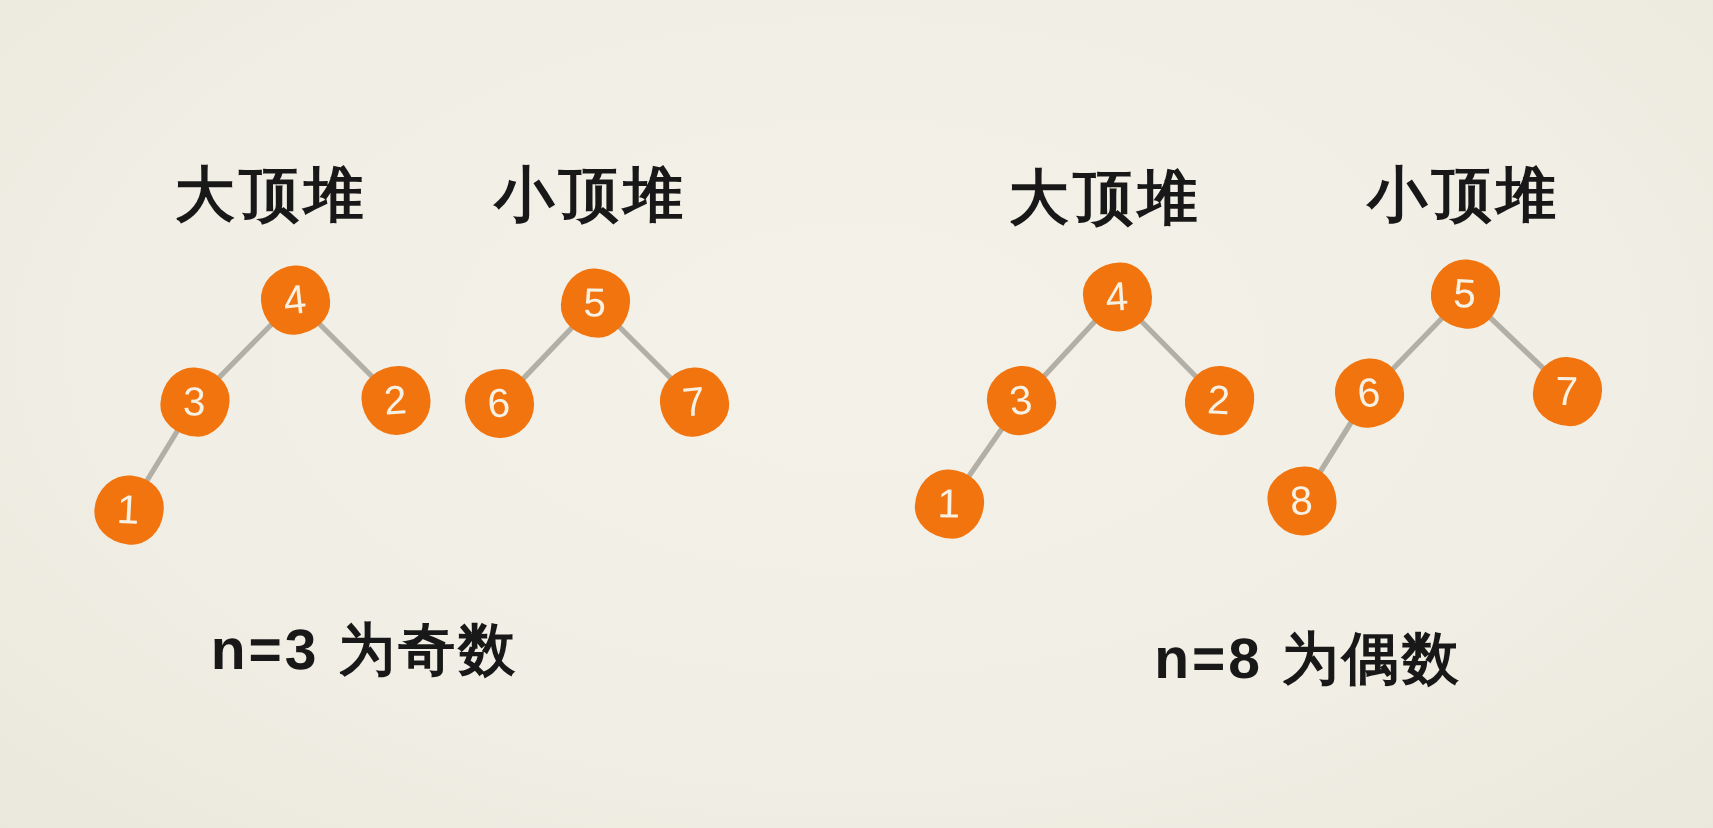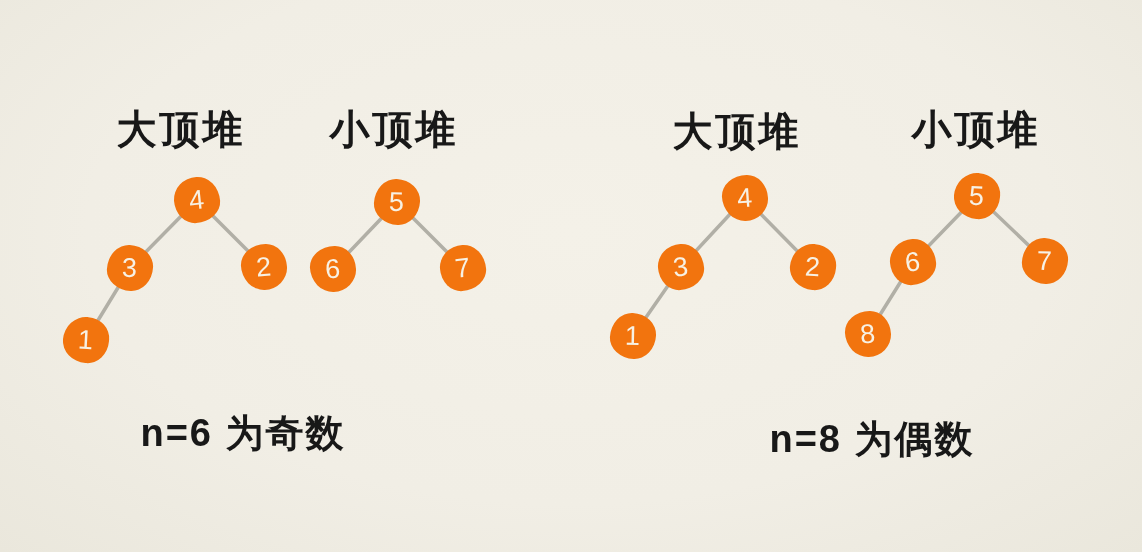--- a/index.html
+++ b/index.html
@@ -136,16 +136,16 @@
   <div class="node r0" style="left:890px;  top:239px;">
       <span>6</span>
     </div>
   <div class="node r1" style="left:1022px; top:238px;">
       <span>7</span>
     </div>
   <div class="node r2" style="left:845px;  top:311px;">
       <span>8</span>
     </div>
 
-  <div class="caption" style="left:243px; top:408px;">n=6 为奇数</div>
+  <div class="caption" style="left:243px; top:408px;">n=3 为奇数</div>
   <div class="caption" style="left:872px; top:414px;">n=8 为偶数</div>
 
 </div>
 
 </body></html>

